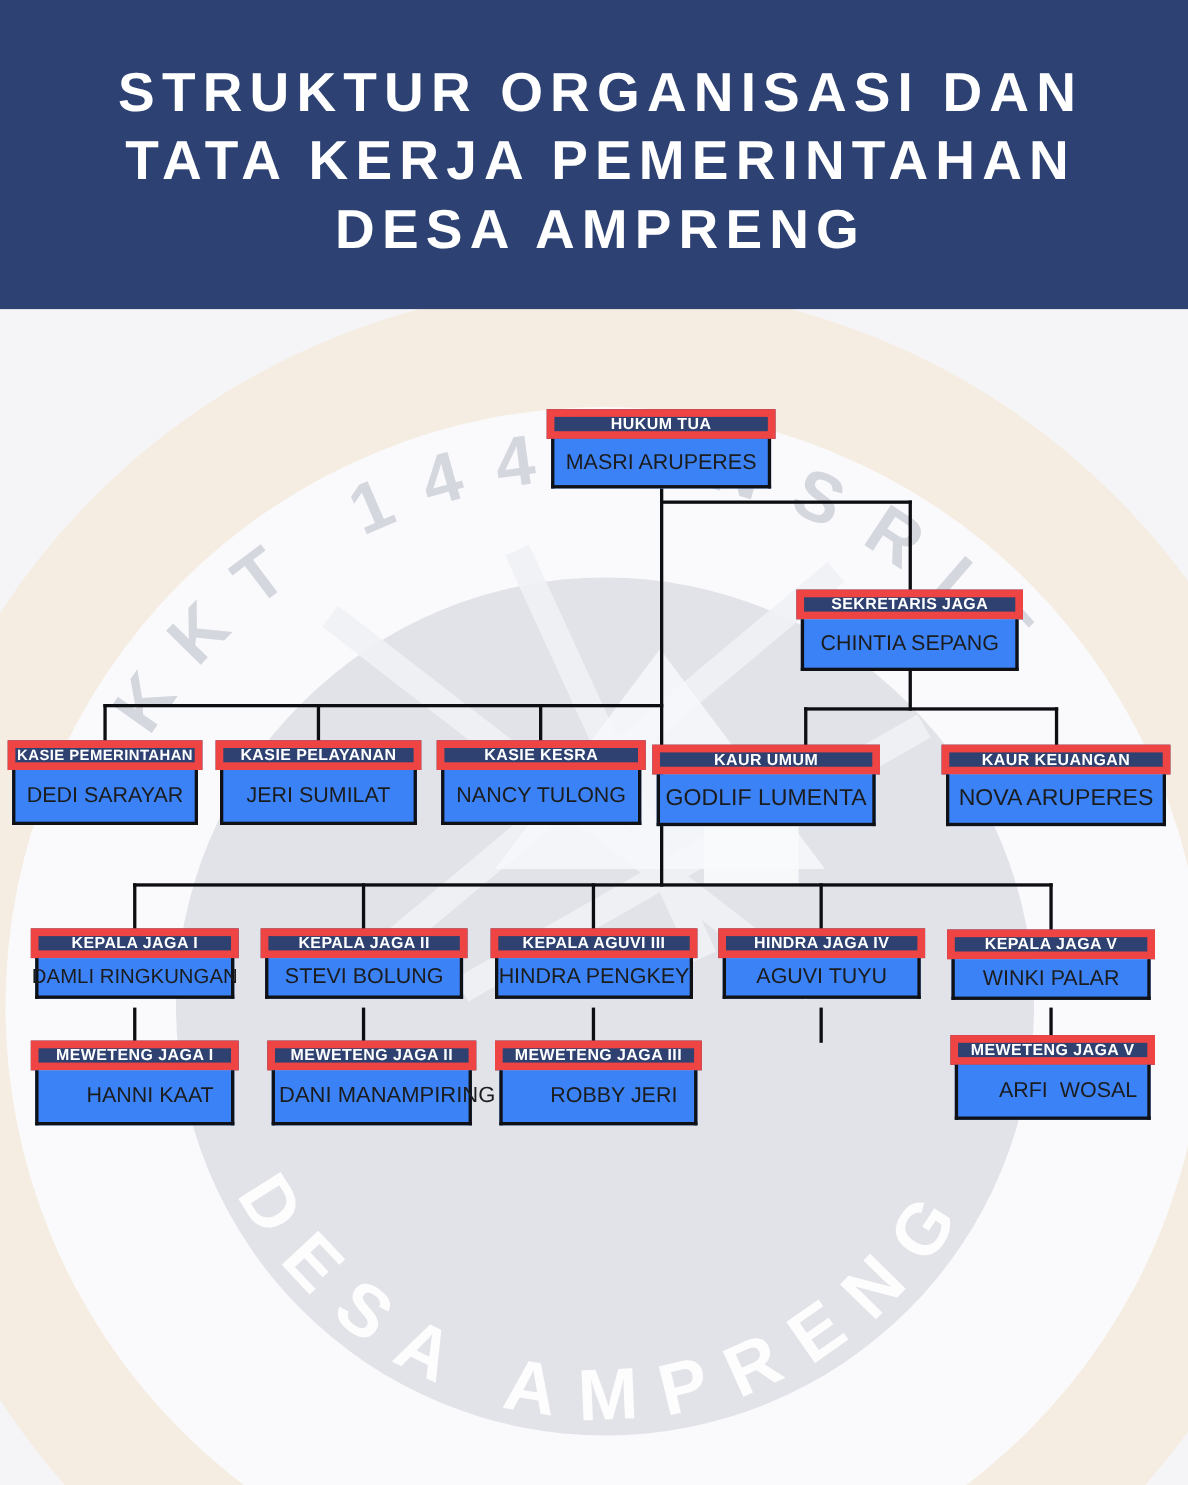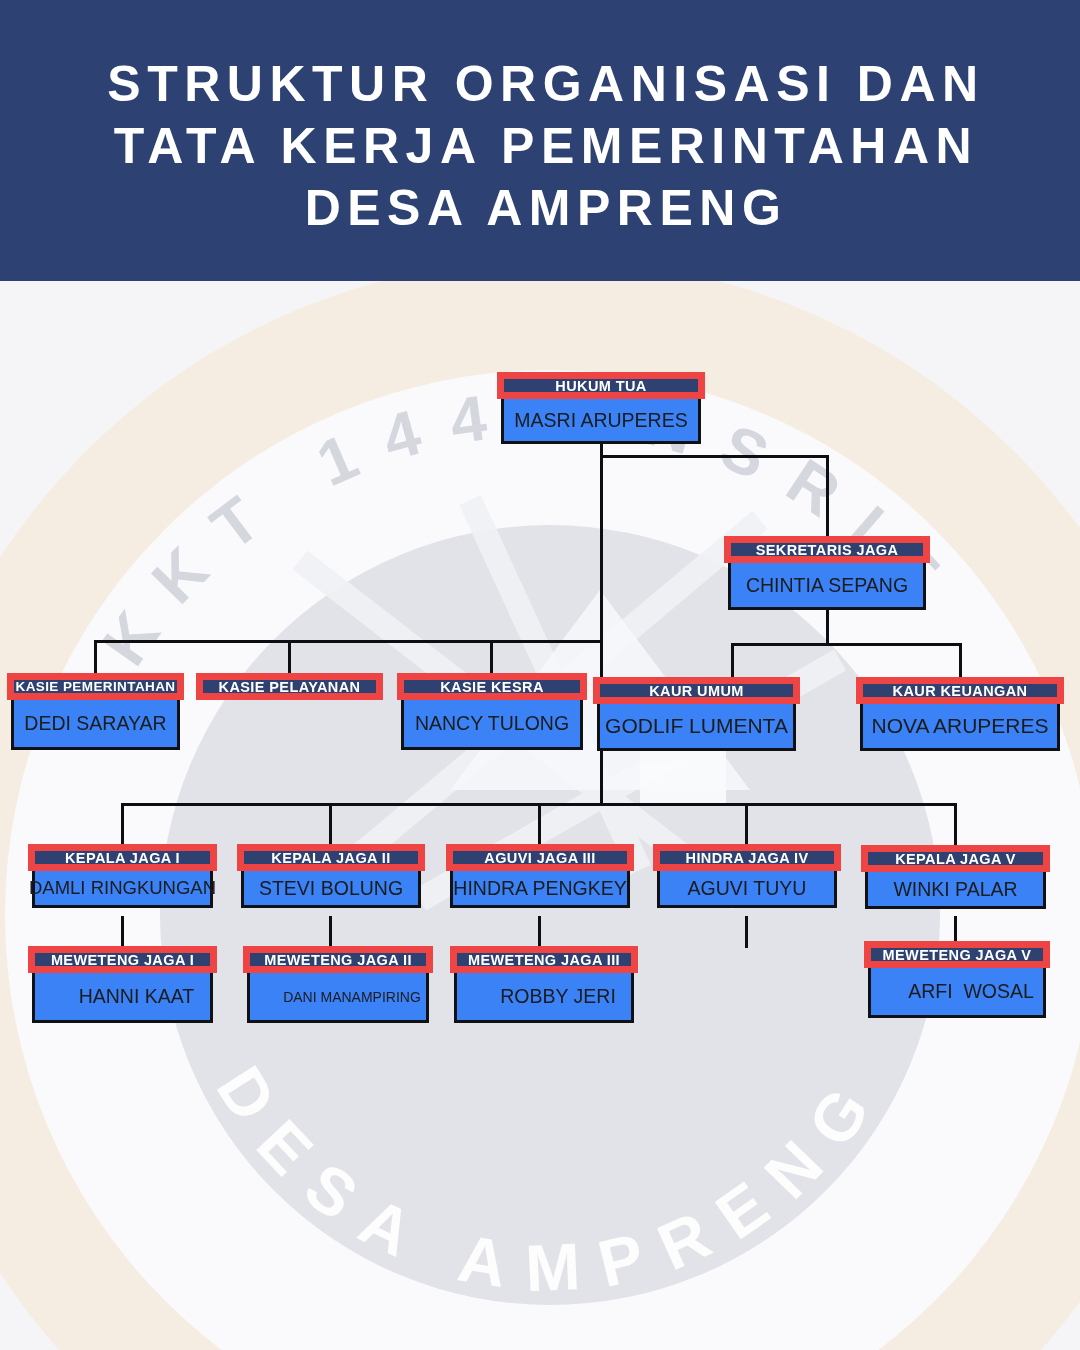--- a/index.html
+++ b/index.html
@@ -120,20 +120,21 @@
       <div class="hdr">SEKRETARIS JAGA</div>
       <div class="bod">CHINTIA SEPANG</div>
     </div>
 
     <div class="node r3a" style="left:7px;top:673px;width:177px;">
       <div class="hdr" style="font-size:13.5px;">KASIE PEMERINTAHAN</div>
       <div class="bod">DEDI SARAYAR</div>
     </div>
     <div class="node r3a" style="left:196px;top:673px;width:187px;">
       <div class="hdr">KASIE PELAYANAN</div>
+      <div class="bod">JERI SUMILAT</div>
     </div>
     <div class="node r3a" style="left:397px;top:673px;width:190px;">
       <div class="hdr">KASIE KESRA</div>
       <div class="bod">NANCY TULONG</div>
     </div>
     <div class="node r3b" style="left:593px;top:677px;width:207px;">
       <div class="hdr">KAUR UMUM</div>
       <div class="bod" style="font-size:21px;">GODLIF LUMENTA</div>
     </div>
     <div class="node r3b" style="left:856px;top:677px;width:208px;">
@@ -143,39 +144,39 @@
 
     <div class="node r4" style="left:28px;top:844px;width:189px;">
       <div class="hdr">KEPALA JAGA I</div>
       <div class="bod" style="font-size:18.5px;">DAMLI RINGKUNGAN</div>
     </div>
     <div class="node r4" style="left:237px;top:844px;width:188px;">
       <div class="hdr">KEPALA JAGA II</div>
       <div class="bod">STEVI BOLUNG</div>
     </div>
     <div class="node r4" style="left:446px;top:844px;width:188px;">
-      <div class="hdr">AGUVI JAGA III</div>
+      <div class="hdr">KEPALA AGUVI III</div>
       <div class="bod">HINDRA PENGKEY</div>
     </div>
     <div class="node r4" style="left:653px;top:844px;width:188px;">
       <div class="hdr">HINDRA JAGA IV</div>
       <div class="bod">AGUVI TUYU</div>
     </div>
     <div class="node r4" style="left:861px;top:845px;width:189px;">
       <div class="hdr">KEPALA JAGA V</div>
       <div class="bod">WINKI PALAR</div>
     </div>
 
     <div class="node r5" style="left:28px;top:946px;width:189px;">
       <div class="hdr">MEWETENG JAGA I</div>
       <div class="bod">HANNI KAAT</div>
     </div>
     <div class="node r5" style="left:243px;top:946px;width:190px;">
       <div class="hdr">MEWETENG JAGA II</div>
-      <div class="bod" style="font-size:14px;">DANI MANAMPIRING</div>
+      <div class="bod" style="font-size:20px;">DANI MANAMPIRING</div>
     </div>
     <div class="node r5" style="left:450px;top:946px;width:188px;">
       <div class="hdr">MEWETENG JAGA III</div>
       <div class="bod">ROBBY JERI</div>
     </div>
     <div class="node r5" style="left:864px;top:941px;width:186px;">
       <div class="hdr">MEWETENG JAGA V</div>
       <div class="bod">ARFI  WOSAL</div>
     </div>
 

